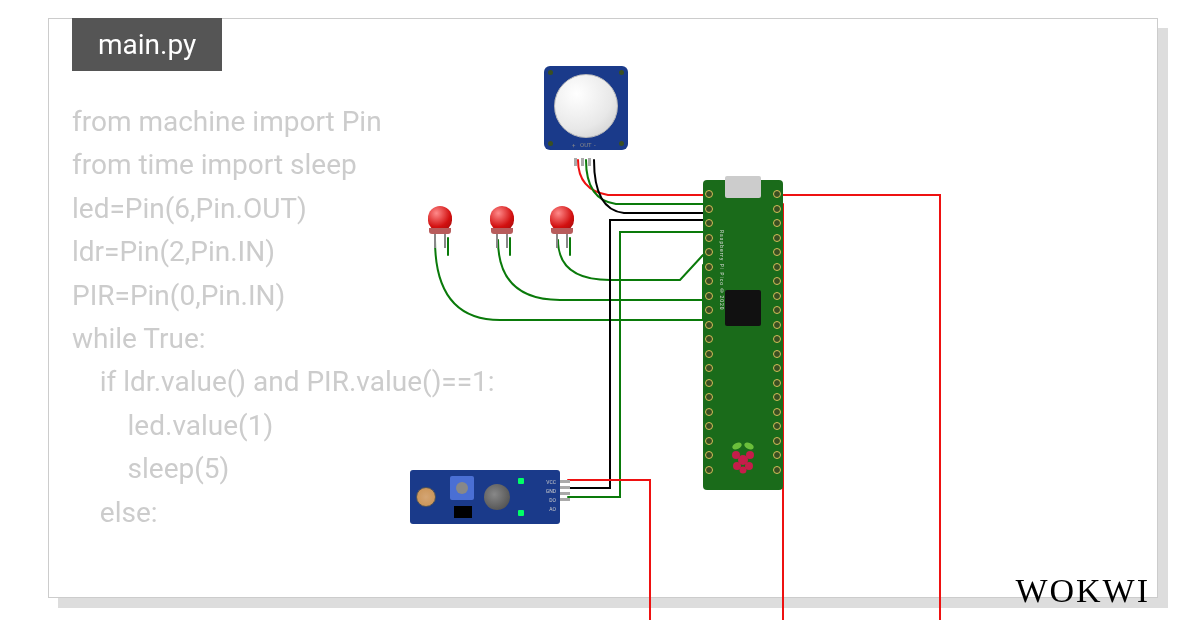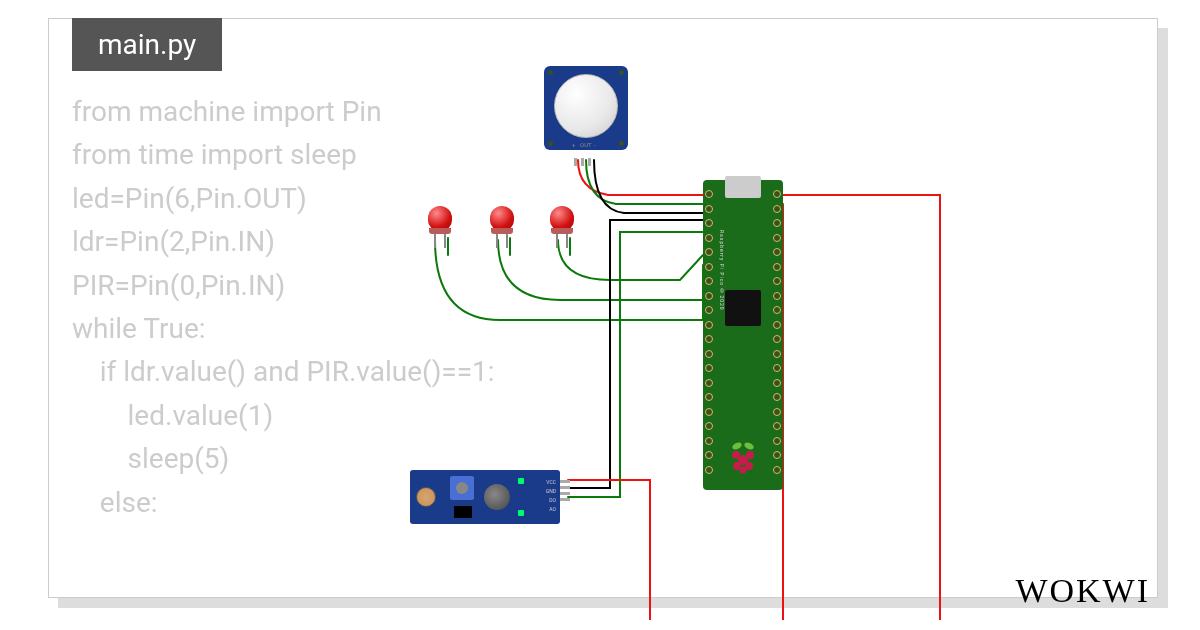--- a/index.html
+++ b/index.html
@@ -34,21 +34,21 @@
     top: 18px;
     background: #555;
     color: #fff;
     padding: 10px 26px;
     font-size: 28px;
     font-weight: 400;
   }
   .code {
     position: absolute;
     left: 72px;
-    top: 90px;
+    top: 100px;
     font-size: 28px;
     line-height: 1.55;
     color: #ccc;
     font-weight: 400;
     white-space: pre;
   }
   .logo {
     position: absolute;
     right: 50px;
     bottom: 20px;

